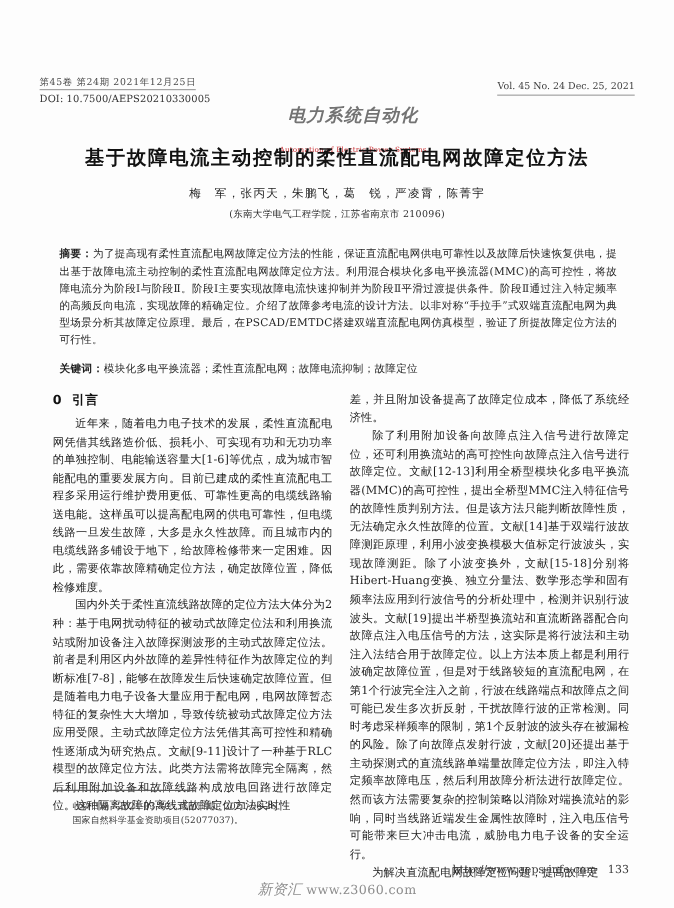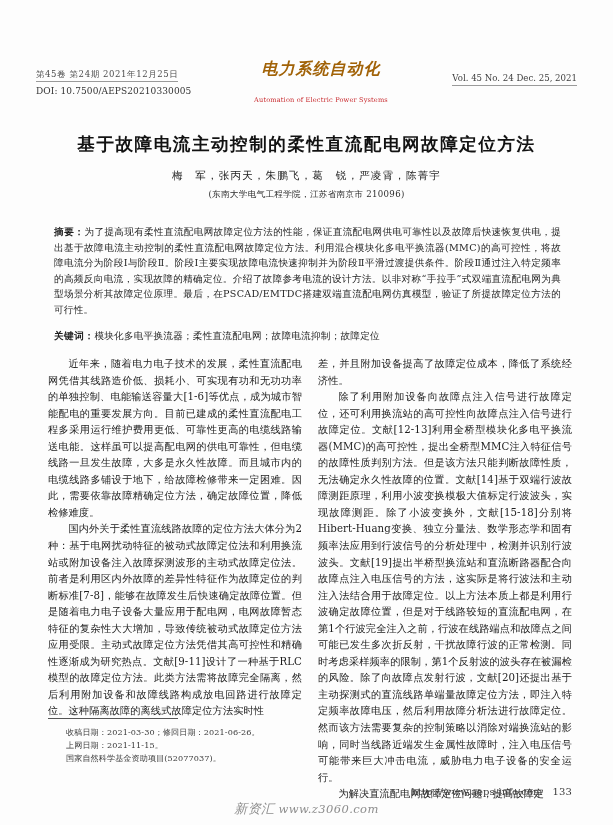--- a/index.html
+++ b/index.html
@@ -59,24 +59,25 @@
     left: 195px;
     top: -3px;
     width: 180px;
     text-align: center;
   }
   .journal-cn {
     font-family: "DejaVu Serif", "Liberation Serif", serif;
     font-size: 16px;
     font-weight: bold;
     font-style: italic;
-    color: #a16207;
+    color: #737373;
     letter-spacing: 1px;
     line-height: 19px;
     white-space: nowrap;
+    margin-top: 36px;
   }
   .journal-en {
     font-size: 6.6px;
     color: #c8282c;
     letter-spacing: 0.15px;
     white-space: nowrap;
     margin-top: 18px;
   }
   .mast-right {
     position: absolute;
@@ -221,21 +222,21 @@
     left: 0;
     top: 800px;
     width: 613px;
     text-align: center;
     color: #8d8d8d;
     font-size: 12.5px;
     letter-spacing: 0.4px;
     white-space: nowrap;
   }
   .wm-cn { font-size: 13px; font-style: italic; }
-  .wm-url { font-size: 11.5px; margin-left: 4px; font-style: italic; }
+  .wm-url { font-size: 11.5px; margin-left: 4px; }
 </style>
 </head>
 <body>
 
 <div class="page">
 
   <div class="masthead">
     <div class="mast-left">
       <div class="vol-line">第45卷  第24期  2021年12月25日</div>
       <div class="doi-line">DOI: 10.7500/AEPS20210330005</div>
@@ -256,35 +257,35 @@
     <div class="authors">梅　军，张丙天，朱鹏飞，葛　锐，严凌霄，陈菁宇</div>
     <div class="affiliation">(东南大学电气工程学院，江苏省南京市 210096)</div>
   </div>
 
   <div class="abstract-block">
     <div class="abs-para"><span class="lbl">摘要：</span><span>为了提高现有柔性直流配电网故障定位方法的性能，保证直流配电网供电可靠性以及故障后快速恢复供电，提出基于故障电流主动控制的柔性直流配电网故障定位方法。利用混合模块化多电平换流器(MMC)的高可控性，将故障电流分为阶段Ⅰ与阶段Ⅱ。阶段Ⅰ主要实现故障电流快速抑制并为阶段Ⅱ平滑过渡提供条件。阶段Ⅱ通过注入特定频率的高频反向电流，实现故障的精确定位。介绍了故障参考电流的设计方法。以非对称“手拉手”式双端直流配电网为典型场景分析其故障定位原理。最后，在PSCAD/EMTDC搭建双端直流配电网仿真模型，验证了所提故障定位方法的可行性。</span></div>
     <div class="keywords"><span class="lbl">关键词：</span><span>模块化多电平换流器；柔性直流配电网；故障电流抑制；故障定位</span></div>
   </div>
 
   <div class="col col-left">
+    <div class="sec-head"><span class="sec-num">0</span><span>引言</span></div>
 
     <div class="body-para">近年来，随着电力电子技术的发展，柔性直流配电网凭借其线路造价低、损耗小、可实现有功和无功功率的单独控制、电能输送容量大[1-6]等优点，成为城市智能配电的重要发展方向。目前已建成的柔性直流配电工程多采用运行维护费用更低、可靠性更高的电缆线路输送电能。这样虽可以提高配电网的供电可靠性，但电缆线路一旦发生故障，大多是永久性故障。而且城市内的电缆线路多铺设于地下，给故障检修带来一定困难。因此，需要依靠故障精确定位方法，确定故障位置，降低检修难度。</div>
     <div class="body-para">国内外关于柔性直流线路故障的定位方法大体分为2种：基于电网扰动特征的被动式故障定位法和利用换流站或附加设备注入故障探测波形的主动式故障定位法。前者是利用区内外故障的差异性特征作为故障定位的判断标准[7-8]，能够在故障发生后快速确定故障位置。但是随着电力电子设备大量应用于配电网，电网故障暂态特征的复杂性大大增加，导致传统被动式故障定位方法应用受限。主动式故障定位方法凭借其高可控性和精确性逐渐成为研究热点。文献[9-11]设计了一种基于RLC模型的故障定位方法。此类方法需将故障完全隔离，然后利用附加设备和故障线路构成放电回路进行故障定位。这种隔离故障的离线式故障定位方法实时性</div>
   </div>
 
   <div class="col col-right">
     <div class="body-para cont">差，并且附加设备提高了故障定位成本，降低了系统经济性。</div>
     <div class="body-para">除了利用附加设备向故障点注入信号进行故障定位，还可利用换流站的高可控性向故障点注入信号进行故障定位。文献[12-13]利用全桥型模块化多电平换流器(MMC)的高可控性，提出全桥型MMC注入特征信号的故障性质判别方法。但是该方法只能判断故障性质，无法确定永久性故障的位置。文献[14]基于双端行波故障测距原理，利用小波变换模极大值标定行波波头，实现故障测距。除了小波变换外，文献[15-18]分别将Hibert-Huang变换、独立分量法、数学形态学和固有频率法应用到行波信号的分析处理中，检测并识别行波波头。文献[19]提出半桥型换流站和直流断路器配合向故障点注入电压信号的方法，这实际是将行波法和主动注入法结合用于故障定位。以上方法本质上都是利用行波确定故障位置，但是对于线路较短的直流配电网，在第1个行波完全注入之前，行波在线路端点和故障点之间可能已发生多次折反射，干扰故障行波的正常检测。同时考虑采样频率的限制，第1个反射波的波头存在被漏检的风险。除了向故障点发射行波，文献[20]还提出基于主动探测式的直流线路单端量故障定位方法，即注入特定频率故障电压，然后利用故障分析法进行故障定位。然而该方法需要复杂的控制策略以消除对端换流站的影响，同时当线路近端发生金属性故障时，注入电压信号可能带来巨大冲击电流，威胁电力电子设备的安全运行。</div>
     <div class="body-para">为解决直流配电网故障定位问题，提高故障定</div>
   </div>
 
   <div class="footnote">
     <div class="fn-rule"></div>
     <div class="fn-line">收稿日期：2021-03-30；修回日期：2021-06-26。</div>
-    <div class="fn-line">上网日期：2021-11-15。</div>
     <div class="fn-line">国家自然科学基金资助项目(52077037)。</div>
   </div>
 
   <div class="footer"><span>http://www.aeps-info.com</span><span class="pg">133</span></div>
 
   <div class="watermark"><span class="wm-cn">新资汇</span><span class="wm-url">www.z3060.com</span></div>
 
 </div>
 
 </body></html>

